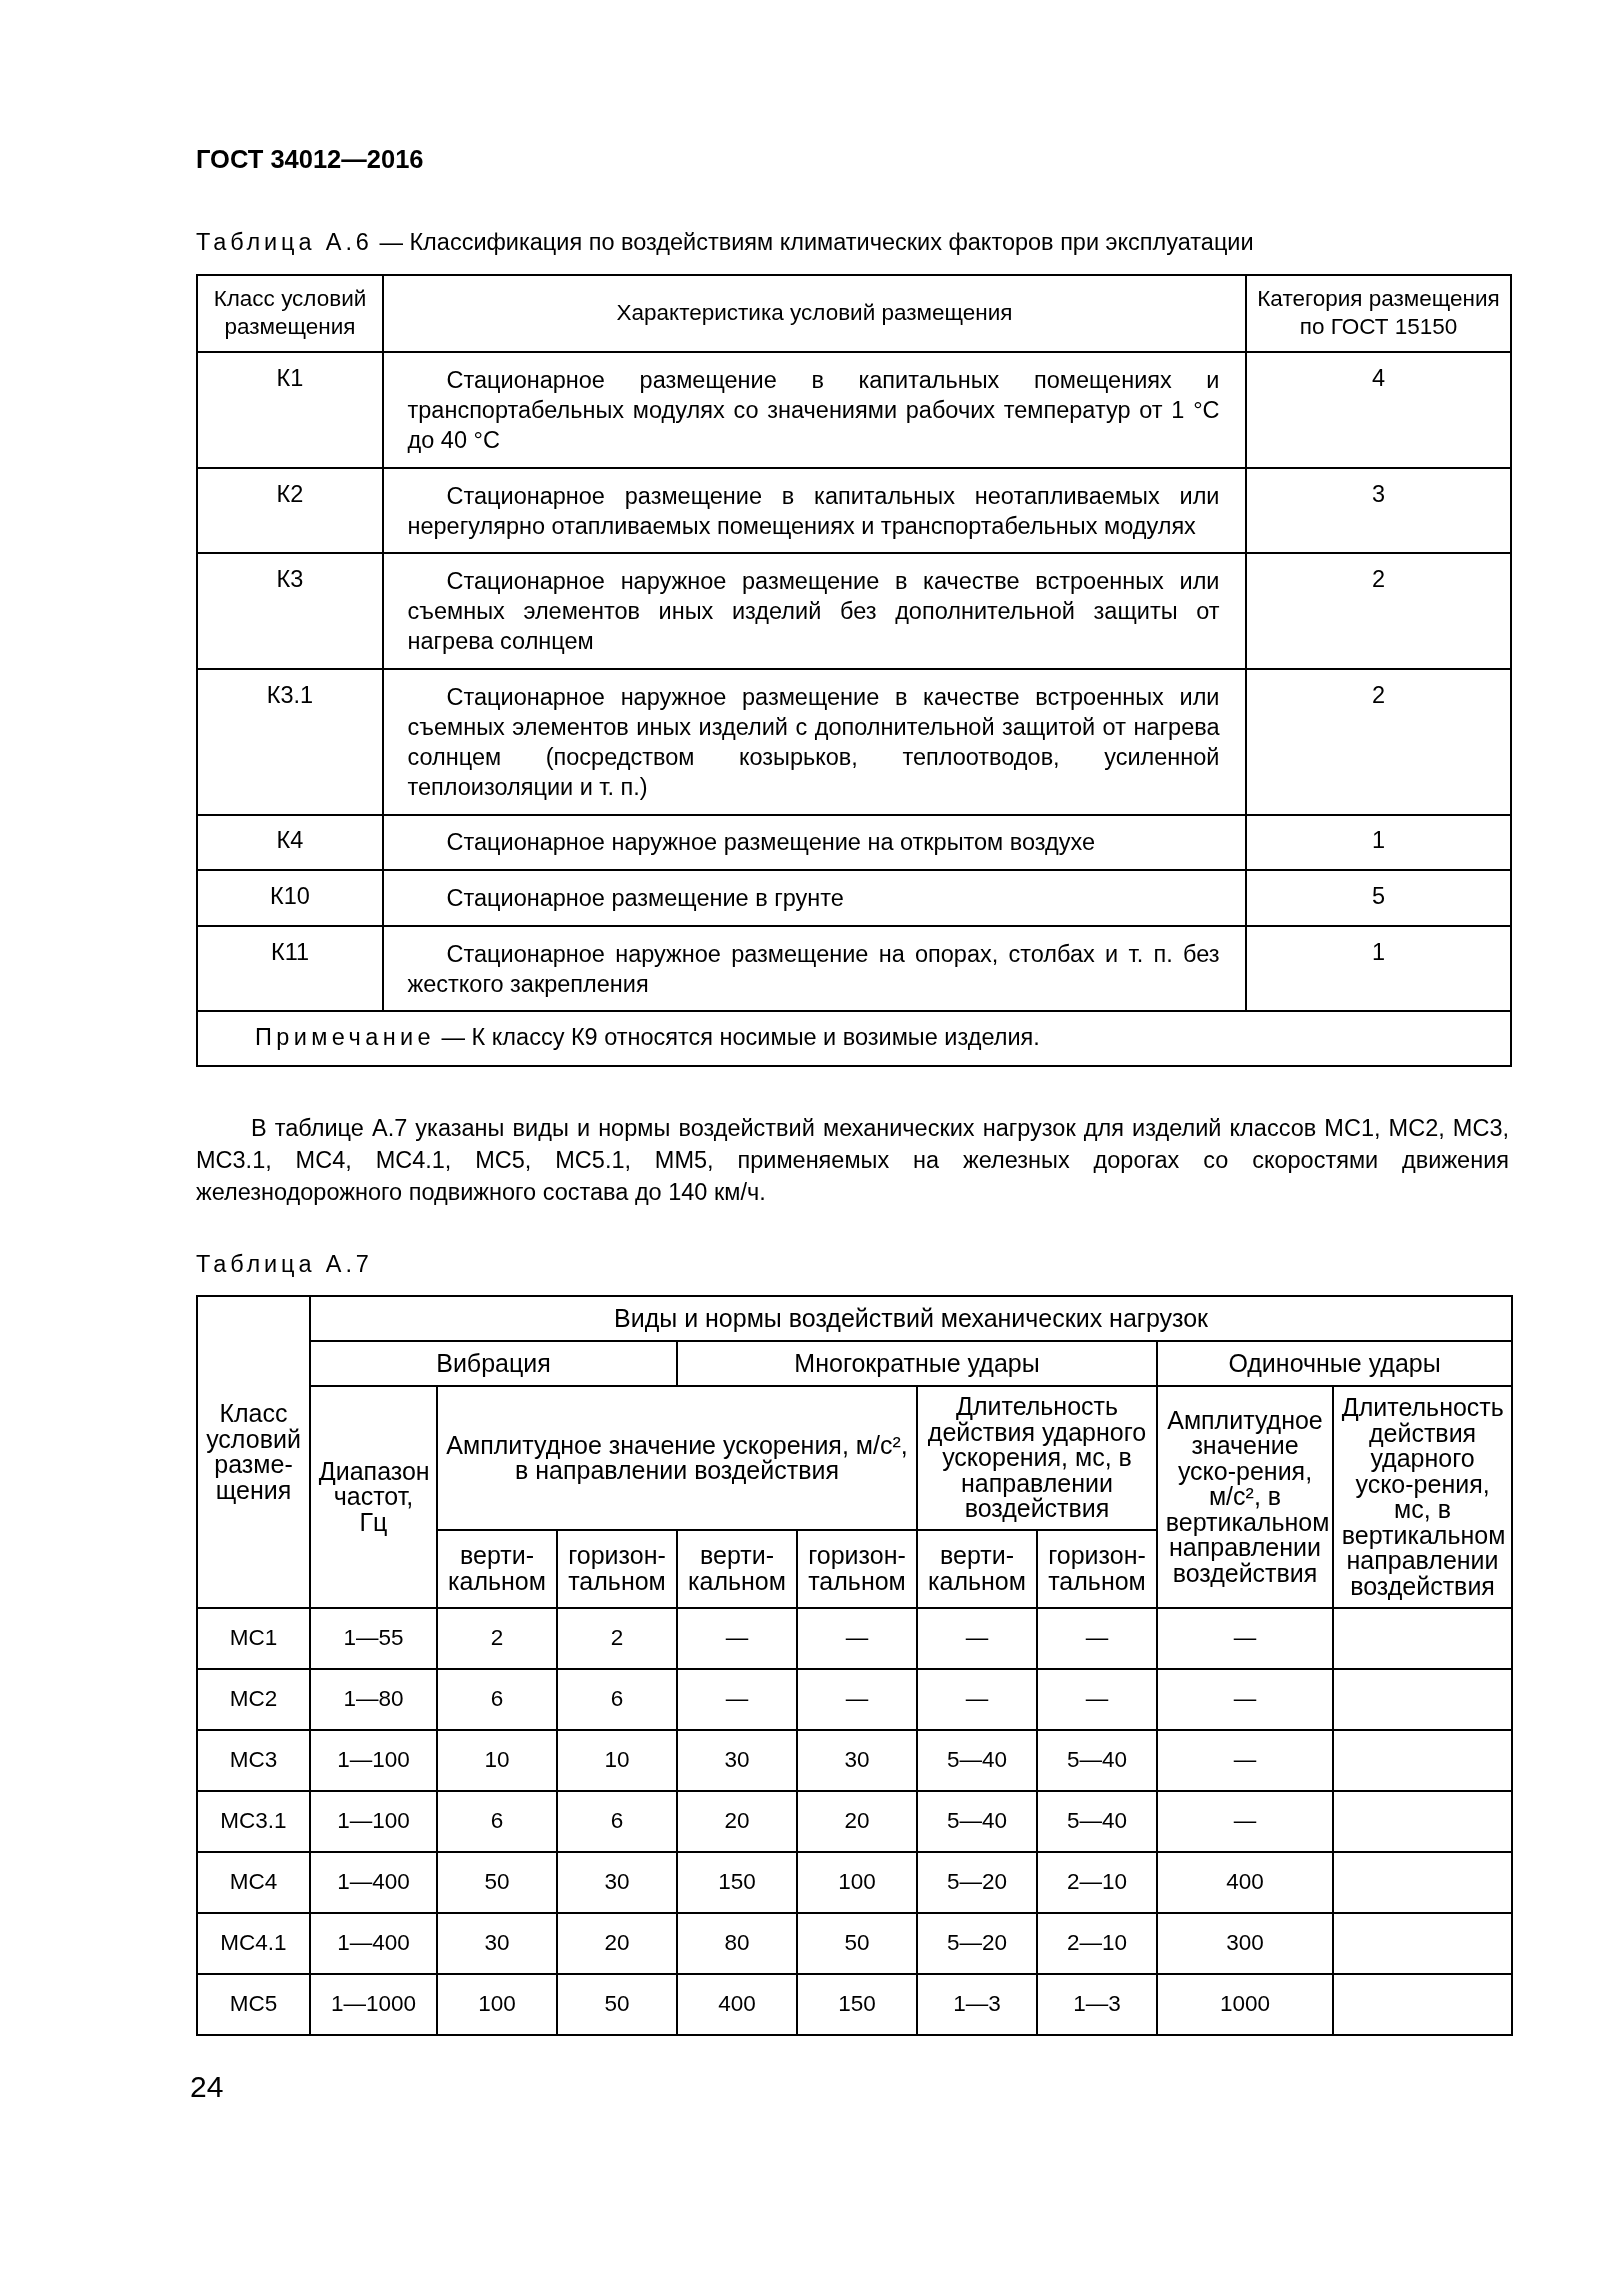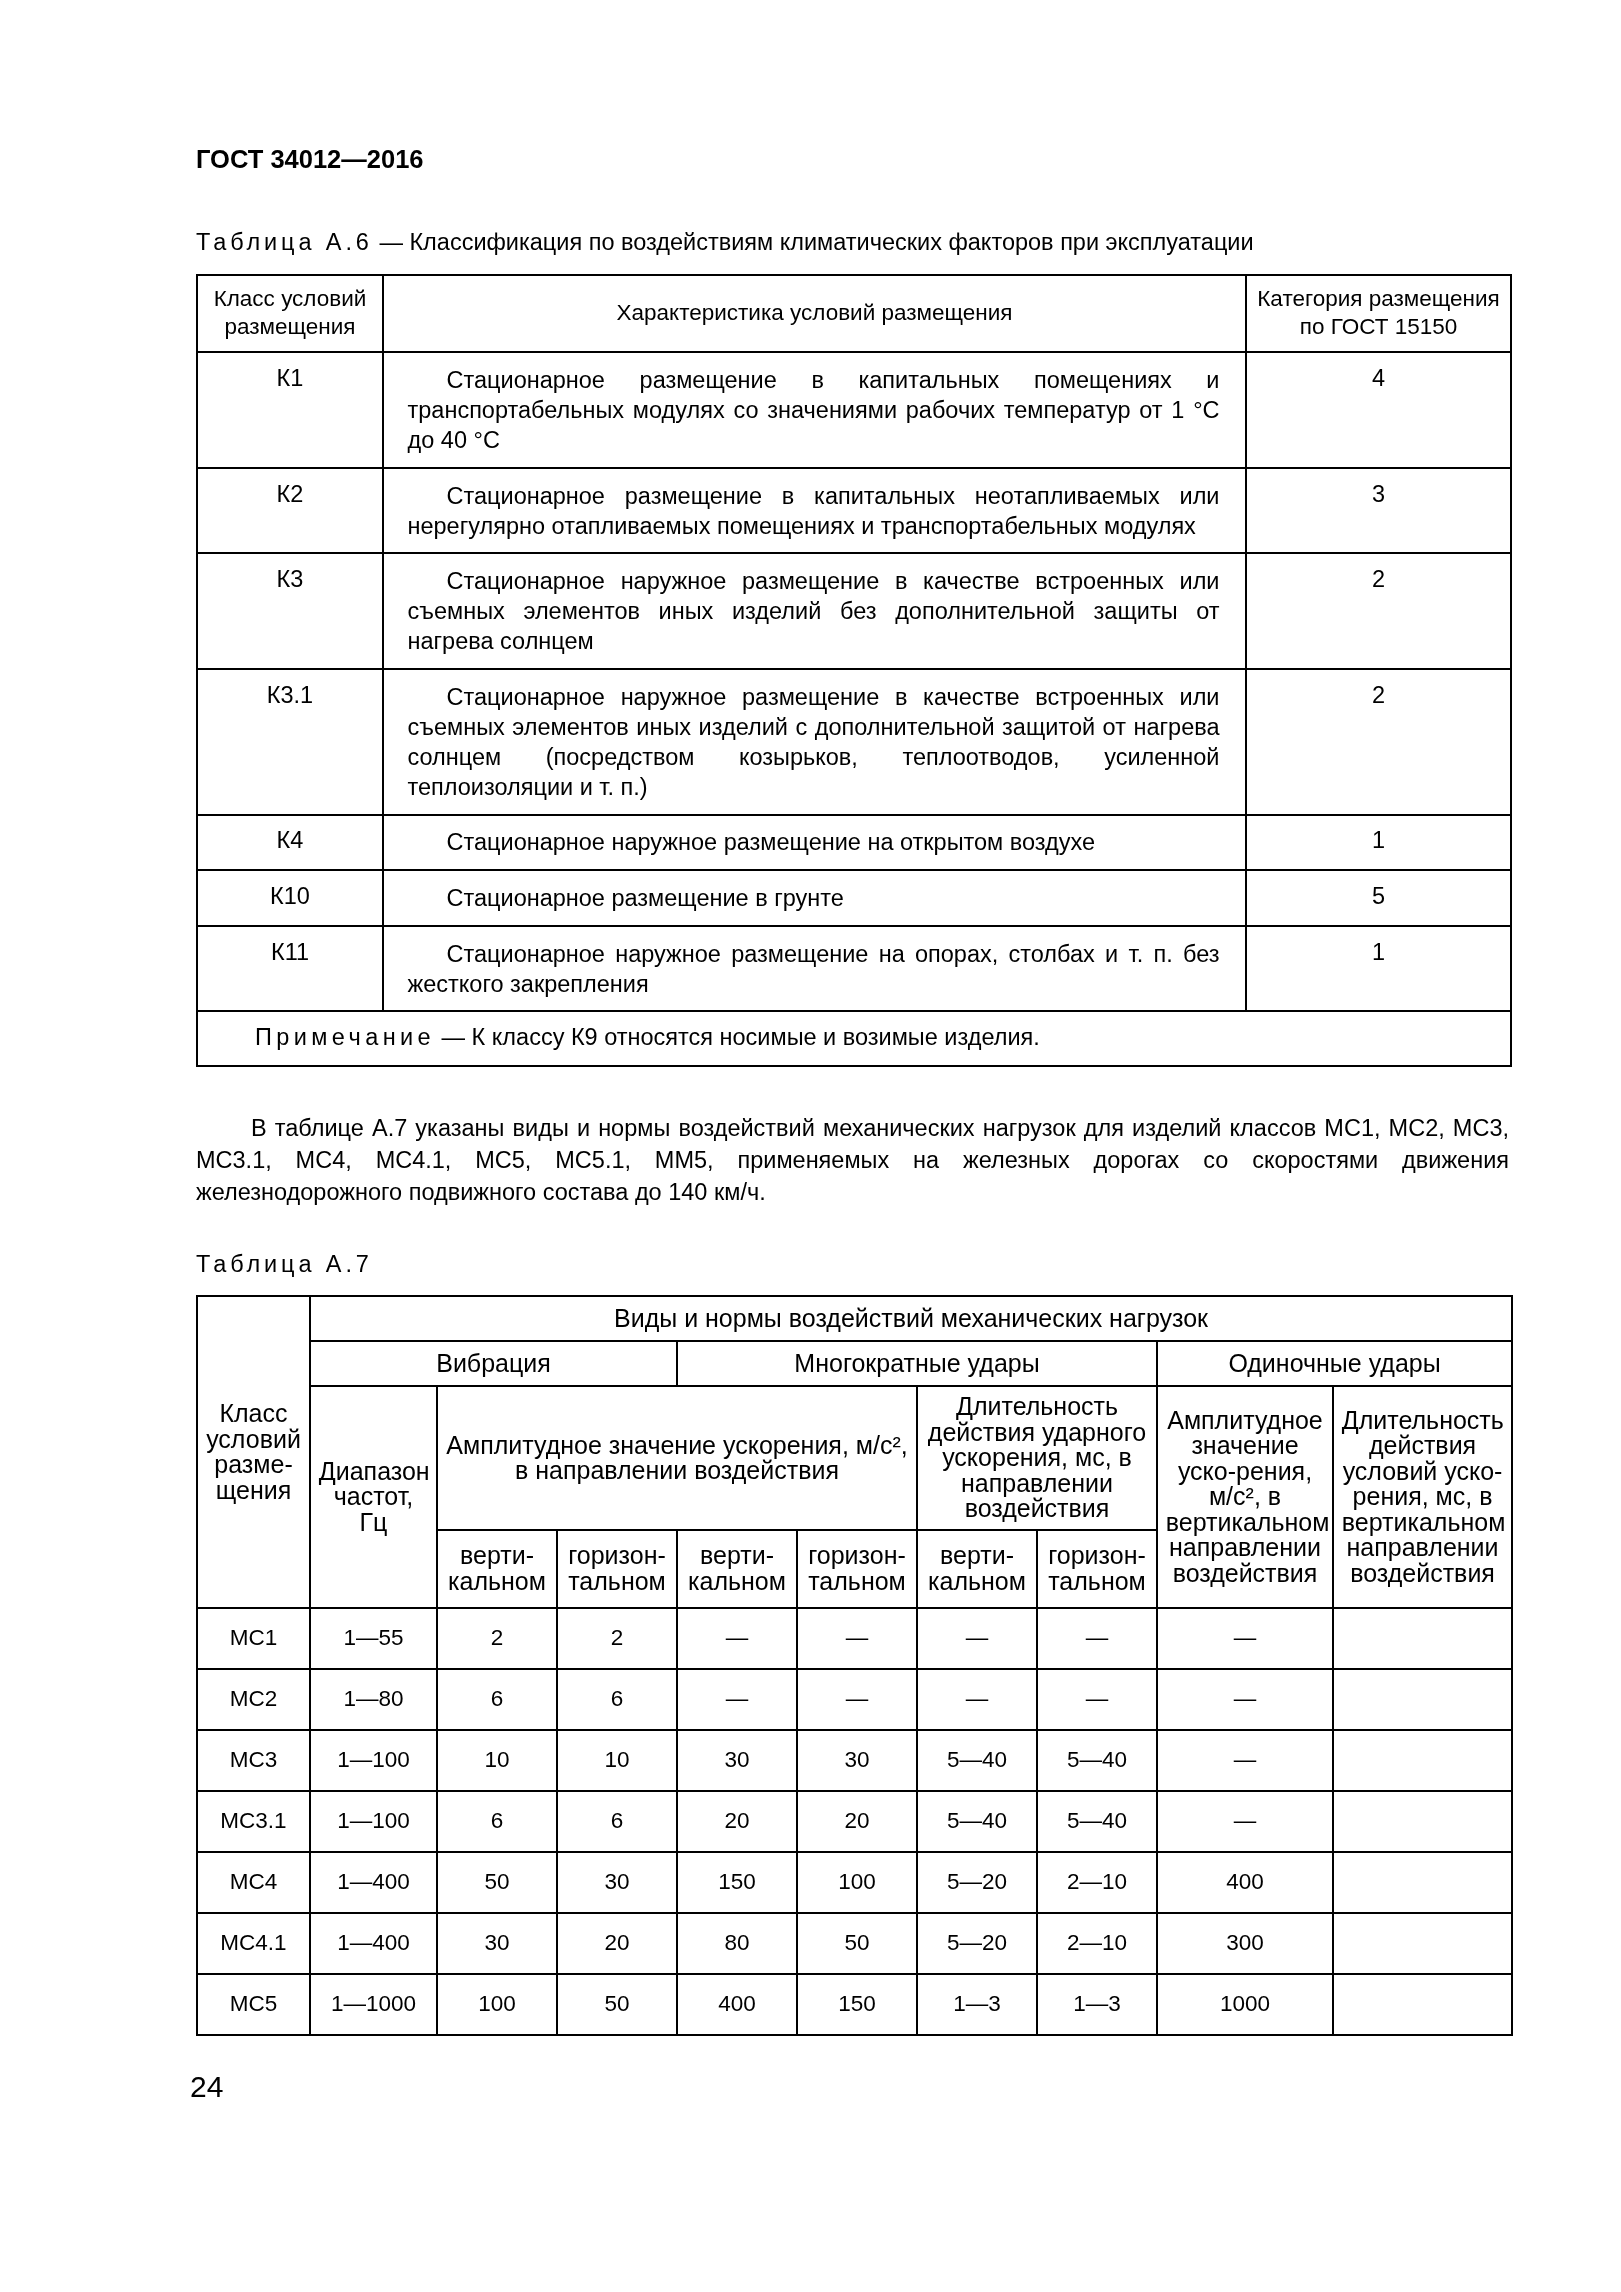--- a/index.html
+++ b/index.html
@@ -150,21 +150,21 @@
         <tr class="hr2">
           <th colspan="3">Вибрация</th>
           <th colspan="4">Многократные удары</th>
           <th colspan="2">Одиночные удары</th>
         </tr>
         <tr class="hr3">
           <th rowspan="2">Диапазон частот, Гц</th>
           <th colspan="4">Амплитудное значение ускорения, м/с², в направлении воздействия</th>
           <th colspan="2">Длительность действия ударного ускорения, мс, в направлении воздействия</th>
           <th rowspan="2">Амплитудное значение уско-рения, м/с², в вертикальном направлении воздействия</th>
-          <th rowspan="2">Длительность действия условий уско-рения, мс, в вертикальном направлении воздействия</th>
+          <th rowspan="2">Длительность действия ударного уско-рения, мс, в вертикальном направлении воздействия</th>
         </tr>
         <tr class="hr4">
           <th>верти-кальном</th>
           <th>горизон-тальном</th>
           <th>верти-кальном</th>
           <th>горизон-тальном</th>
           <th>верти-кальном</th>
           <th>горизон-тальном</th>
         </tr>
       </thead>

